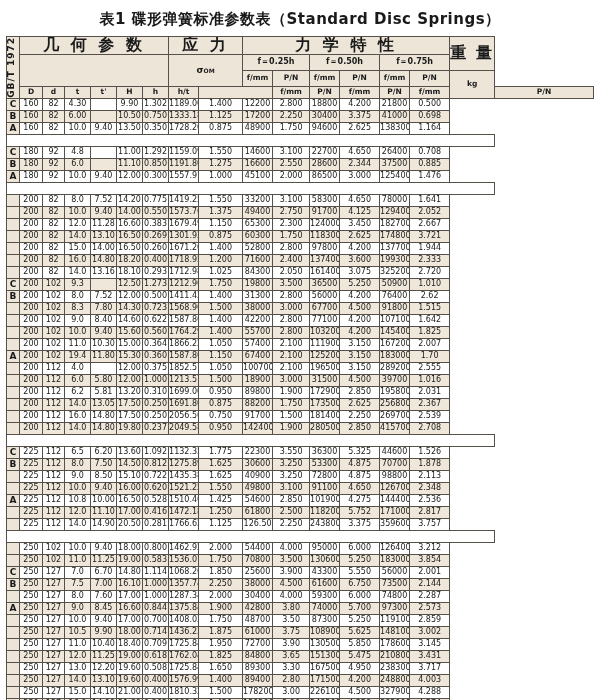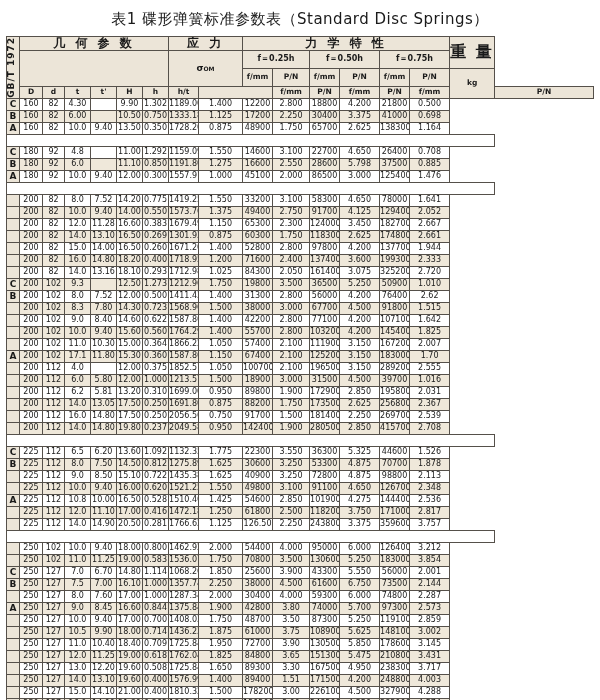--- a/index.html
+++ b/index.html
@@ -5,21 +5,21 @@
   html,body{margin:0;padding:0;}
   body{
     width:600px;height:700px;
     background:#ffffff;
     font-family:"Liberation Sans", sans-serif;
     color:#1a1a1a;
     overflow:hidden;
   }
   .page{width:600px;height:700px;position:relative;box-sizing:border-box;padding:6px 6px 0 6px;}
   .title{
-    font-size:15px;font-weight:normal;text-align:center;
+    font-size:15px;font-weight:bold;text-align:center;
     letter-spacing:0.5px;margin:4px 0 7px 0;
     font-family:"DejaVu Sans","Liberation Sans",sans-serif;
   }
   table.main{
     border-collapse:collapse;
     width:588px;
     table-layout:fixed;
     font-size:8px;
     font-family:"DejaVu Sans","Liberation Sans",sans-serif;
   }
@@ -27,21 +27,21 @@
     border:1px solid #55504a;
     padding:0;
     text-align:center;
     vertical-align:middle;
     line-height:1.05;
     height:11px;
     overflow:hidden;
     white-space:nowrap;
   }
   .hdr{background:#ece5d8;font-weight:bold;}
-  .hdr-big{font-size:12px;letter-spacing:3px;}
+  .hdr-big{font-size:16px;letter-spacing:3px;}
   .hdr-mid{font-size:16px;letter-spacing:2px;}
   .hdr-sym{font-size:9px;}
   .vert{
     writing-mode:vertical-rl;
     text-orientation:mixed;
     transform:rotate(180deg);
     font-size:9px;
     letter-spacing:1px;
     font-weight:bold;
     white-space:nowrap;
@@ -165,21 +165,21 @@
           <td class="band-a num">160</td>
           <td class="band-a num">82</td>
           <td class="band-a num">10.0</td>
           <td class="band-a num">9.40</td>
           <td class="band-a num">13.50</td>
           <td class="band-a num">0.350</td>
           <td class="band-a num">1728.20</td>
           <td class="band-a num">0.875</td>
           <td class="band-a num">48900</td>
           <td class="band-a num">1.750</td>
-          <td class="band-a num">65700</td>
+          <td class="band-a num">94600</td>
           <td class="band-a num">2.625</td>
           <td class="band-a num">138300</td>
           <td class="band-a num">1.164</td>
         </tr>
         <tr>
           <td class="rowgap" colspan="16"></td>
         </tr>
         <tr>
           <td class="grpcol">C</td>
           <td class="band-a num">180</td>
@@ -203,21 +203,21 @@
           <td class="band-b num">92</td>
           <td class="band-b num">6.0</td>
           <td class="band-b num"></td>
           <td class="band-b num">11.10</td>
           <td class="band-b num">0.850</td>
           <td class="band-b num">1191.80</td>
           <td class="band-b num">1.275</td>
           <td class="band-b num">16600</td>
           <td class="band-b num">2.550</td>
           <td class="band-b num">28600</td>
-          <td class="band-b num">5.798</td>
+          <td class="band-b num">2.344</td>
           <td class="band-b num">37500</td>
           <td class="band-b num">0.885</td>
         </tr>
         <tr>
           <td class="grpcol">A</td>
           <td class="band-a num">180</td>
           <td class="band-a num">92</td>
           <td class="band-a num">10.0</td>
           <td class="band-a num">9.40</td>
           <td class="band-a num">12.00</td>
@@ -293,21 +293,21 @@
           <td class="band-b num">13.10</td>
           <td class="band-b num">16.50</td>
           <td class="band-b num">0.269</td>
           <td class="band-b num">1301.93</td>
           <td class="band-b num">0.875</td>
           <td class="band-b num">60300</td>
           <td class="band-b num">1.750</td>
           <td class="band-b num">118300</td>
           <td class="band-b num">2.625</td>
           <td class="band-b num">174800</td>
-          <td class="band-b num">2.661</td>
+          <td class="band-b num">3.721</td>
         </tr>
         <tr>
           <td class="grpcol"></td>
           <td class="band-a num">200</td>
           <td class="band-a num">82</td>
           <td class="band-a num">15.0</td>
           <td class="band-a num">14.00</td>
           <td class="band-a num">16.50</td>
           <td class="band-a num">0.260</td>
           <td class="band-a num">1671.20</td>
@@ -452,21 +452,21 @@
           <td class="band-a num">2.100</td>
           <td class="band-a num">111900</td>
           <td class="band-a num">3.150</td>
           <td class="band-a num">167200</td>
           <td class="band-a num">2.007</td>
         </tr>
         <tr>
           <td class="grpcol">A</td>
           <td class="band-b num">200</td>
           <td class="band-b num">102</td>
-          <td class="band-b num">17.1</td>
+          <td class="band-b num">19.4</td>
           <td class="band-b num">11.80</td>
           <td class="band-b num">15.30</td>
           <td class="band-b num">0.360</td>
           <td class="band-b num">1587.86</td>
           <td class="band-b num">1.150</td>
           <td class="band-b num">67400</td>
           <td class="band-b num">2.100</td>
           <td class="band-b num">125200</td>
           <td class="band-b num">3.150</td>
           <td class="band-b num">183000</td>
@@ -668,21 +668,21 @@
           <td class="band-b num">112</td>
           <td class="band-b num">12.0</td>
           <td class="band-b num">11.10</td>
           <td class="band-b num">17.00</td>
           <td class="band-b num">0.416</td>
           <td class="band-b num">1472.18</td>
           <td class="band-b num">1.250</td>
           <td class="band-b num">61800</td>
           <td class="band-b num">2.500</td>
           <td class="band-b num">118200</td>
-          <td class="band-b num">3.750</td>
+          <td class="band-b num">5.752</td>
           <td class="band-b num">171000</td>
           <td class="band-b num">2.817</td>
         </tr>
         <tr>
           <td class="grpcol"></td>
           <td class="band-a num">225</td>
           <td class="band-a num">112</td>
           <td class="band-a num">14.0</td>
           <td class="band-a num">14.90</td>
           <td class="band-a num">20.50</td>
@@ -890,21 +890,21 @@
           <td class="grpcol"></td>
           <td class="band-b num">250</td>
           <td class="band-b num">127</td>
           <td class="band-b num">14.0</td>
           <td class="band-b num">13.10</td>
           <td class="band-b num">19.60</td>
           <td class="band-b num">0.400</td>
           <td class="band-b num">1576.99</td>
           <td class="band-b num">1.400</td>
           <td class="band-b num">89400</td>
-          <td class="band-b num">1.51</td>
+          <td class="band-b num">2.80</td>
           <td class="band-b num">171500</td>
           <td class="band-b num">4.200</td>
           <td class="band-b num">248800</td>
           <td class="band-b num">4.003</td>
         </tr>
         <tr>
           <td class="grpcol"></td>
           <td class="band-a num">250</td>
           <td class="band-a num">127</td>
           <td class="band-a num">15.0</td>

